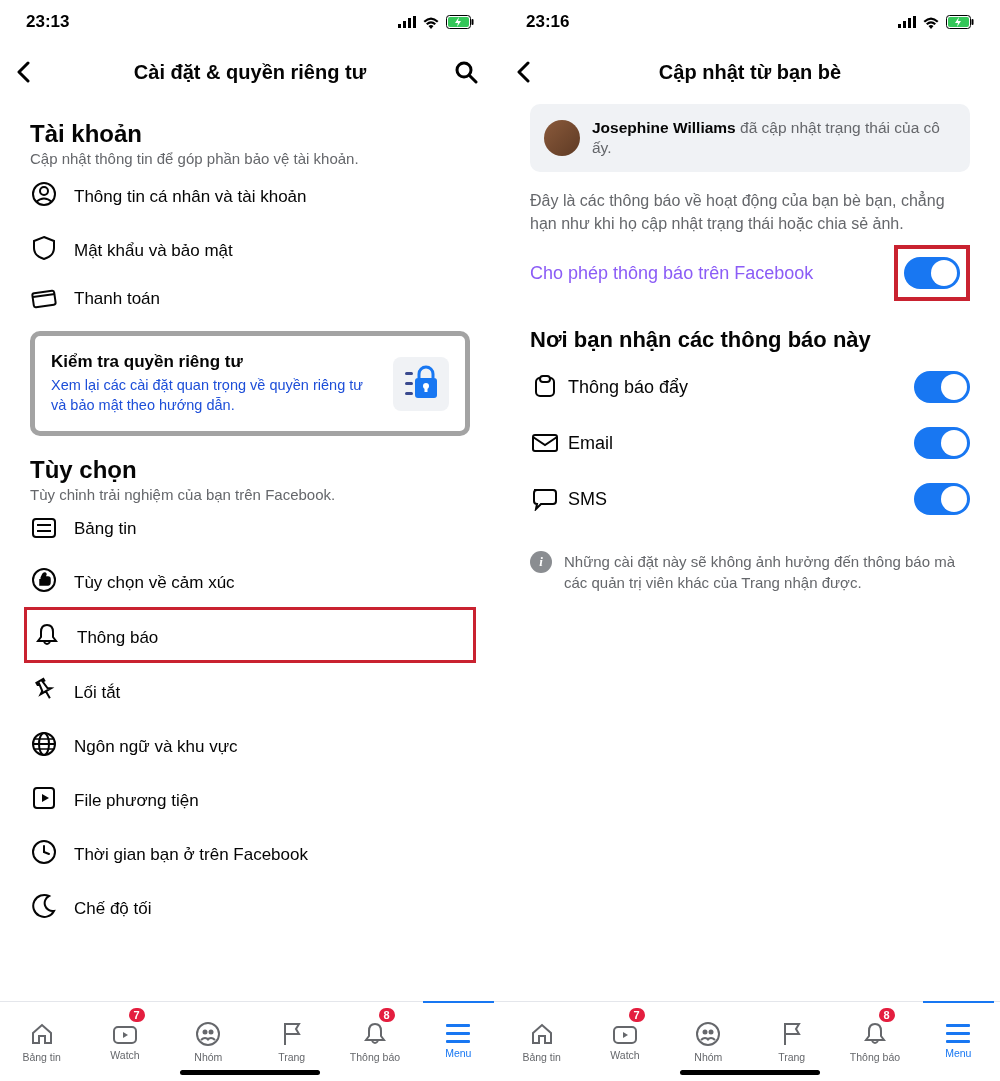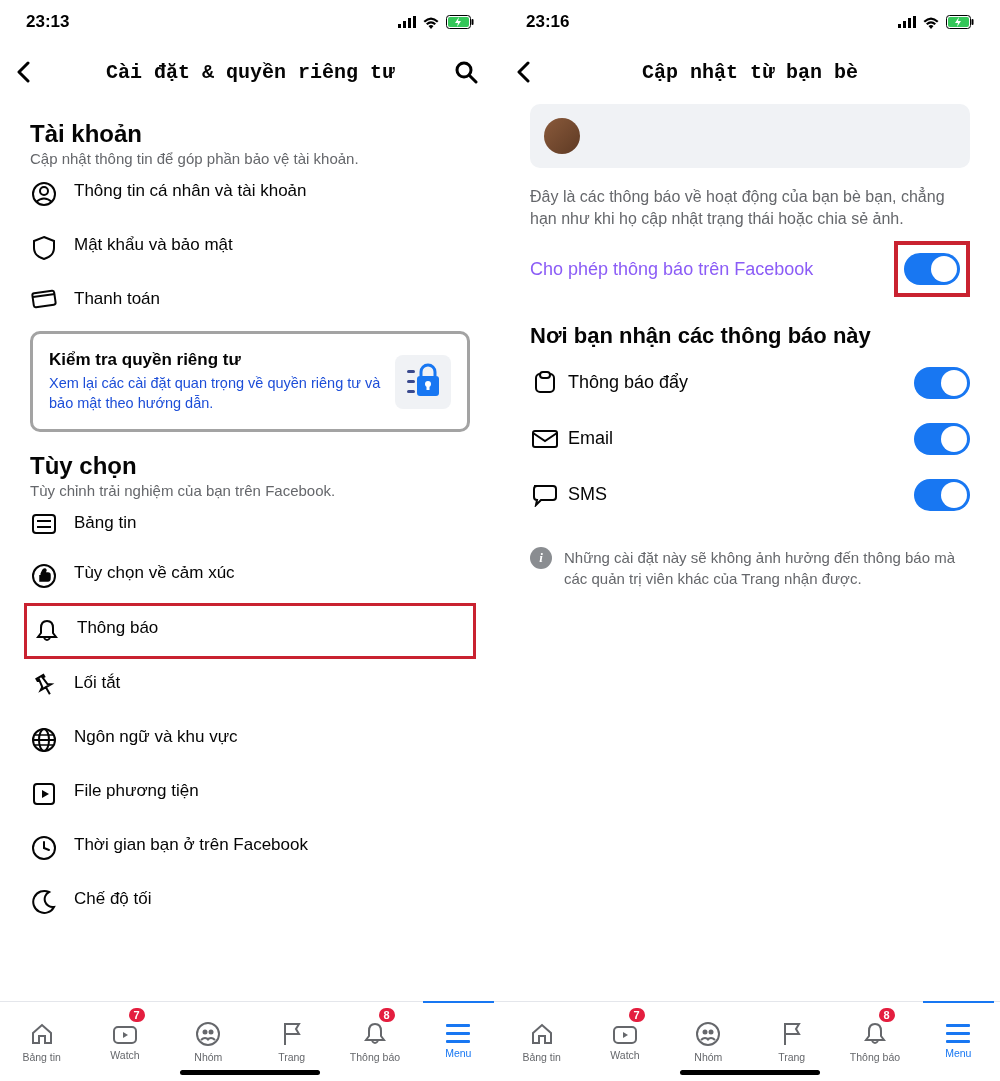--- a/index.html
+++ b/index.html
@@ -11,36 +11,36 @@
     display: flex;
   }
   .screen { width: 500px; height: 1081px; display: flex; flex-direction: column; position: relative; }
   .status-bar {
     display: flex; justify-content: space-between; align-items: center;
     height: 44px; padding: 0 26px 0 26px; font-weight: 600; font-size: 17px;
   }
   .status-right { display: flex; gap: 6px; align-items: center; }
   .header {
     display: flex; align-items: center; justify-content: center;
-    padding: 10px 16px; height: 56px; font-family: Liberation Mono, monospace;
+    padding: 10px 16px; height: 56px;
   }
   .header-title { font-weight: 700; font-size: 20px; color: #050505; text-align:center; flex:1; }
   .back-btn { width: 30px; text-align:left;}
   .search-btn { width: 30px; text-align:right;}
   .content { flex: 1; overflow: hidden; padding: 0 30px; }
   .section { margin-top: 20px; }
   .section-title { font-weight: 800; font-size: 24px; color: #050505; }
   .section-sub { font-size: 15px; color: #65676b; margin-top: 2px; }
   .row {
-    display: flex; align-items: flex-start; gap: 16px;
+    display: flex; align-items: flex-end; gap: 16px;
     padding: 14px 0; font-size: 17px; color: #050505;
   }
   .row .icon-slot { width: 28px; display:flex; justify-content:center; }
   .card {
-    border: 3px solid #a3a3a3; border-radius: 10px; padding: 16px;
+    border: 5px solid #a3a3a3; border-radius: 10px; padding: 16px;
     display: flex; gap: 12px; margin-top: 8px; align-items:center;
   }
   .card-text { flex: 1; }
   .card-title { font-weight: 600; font-size: 17px; color: #050505; margin-bottom: 4px; }
   .card-desc { font-size: 14.5px; color: #1d4ed8; line-height: 1.35; }
   .highlight-box { border: 3px solid #c92230; padding: 2px 4px; margin-left:-6px; margin-right:-6px;}
   .tab-bar {
     display: flex; border-top: 1px solid #e4e6eb; height: 80px;
     position: absolute; bottom: 0; left: 0; right: 0; background:#fff;
   }
@@ -365,20 +365,23 @@
           <path d="M12 2 L3 11 L12 20" stroke="#000" stroke-width="3" fill="none" stroke-linecap="round" stroke-linejoin="round"></path>
         </svg>
     </div>
     <div class="header-title">Cập nhật từ bạn bè</div>
     <div class="search-btn"></div>
   </div>
 
   <div class="content">
     <div class="info-card">
       <div class="avatar"></div>
+      <div class="info-text">
+        <b>Josephine Williams</b><span> đã cập nhật trạng thái của cô ấy.</span>
+      </div>
     </div>
 
     <div class="desc-text">Đây là các thông báo về hoạt động của bạn bè bạn, chẳng hạn như khi họ cập nhật trạng thái hoặc chia sẻ ảnh.</div>
 
     <div class="toggle-row">
       <div class="toggle-label">Cho phép thông báo trên Facebook</div>
       <div class="highlight-red">
         <div class="toggle"></div>
       </div>
     </div>

